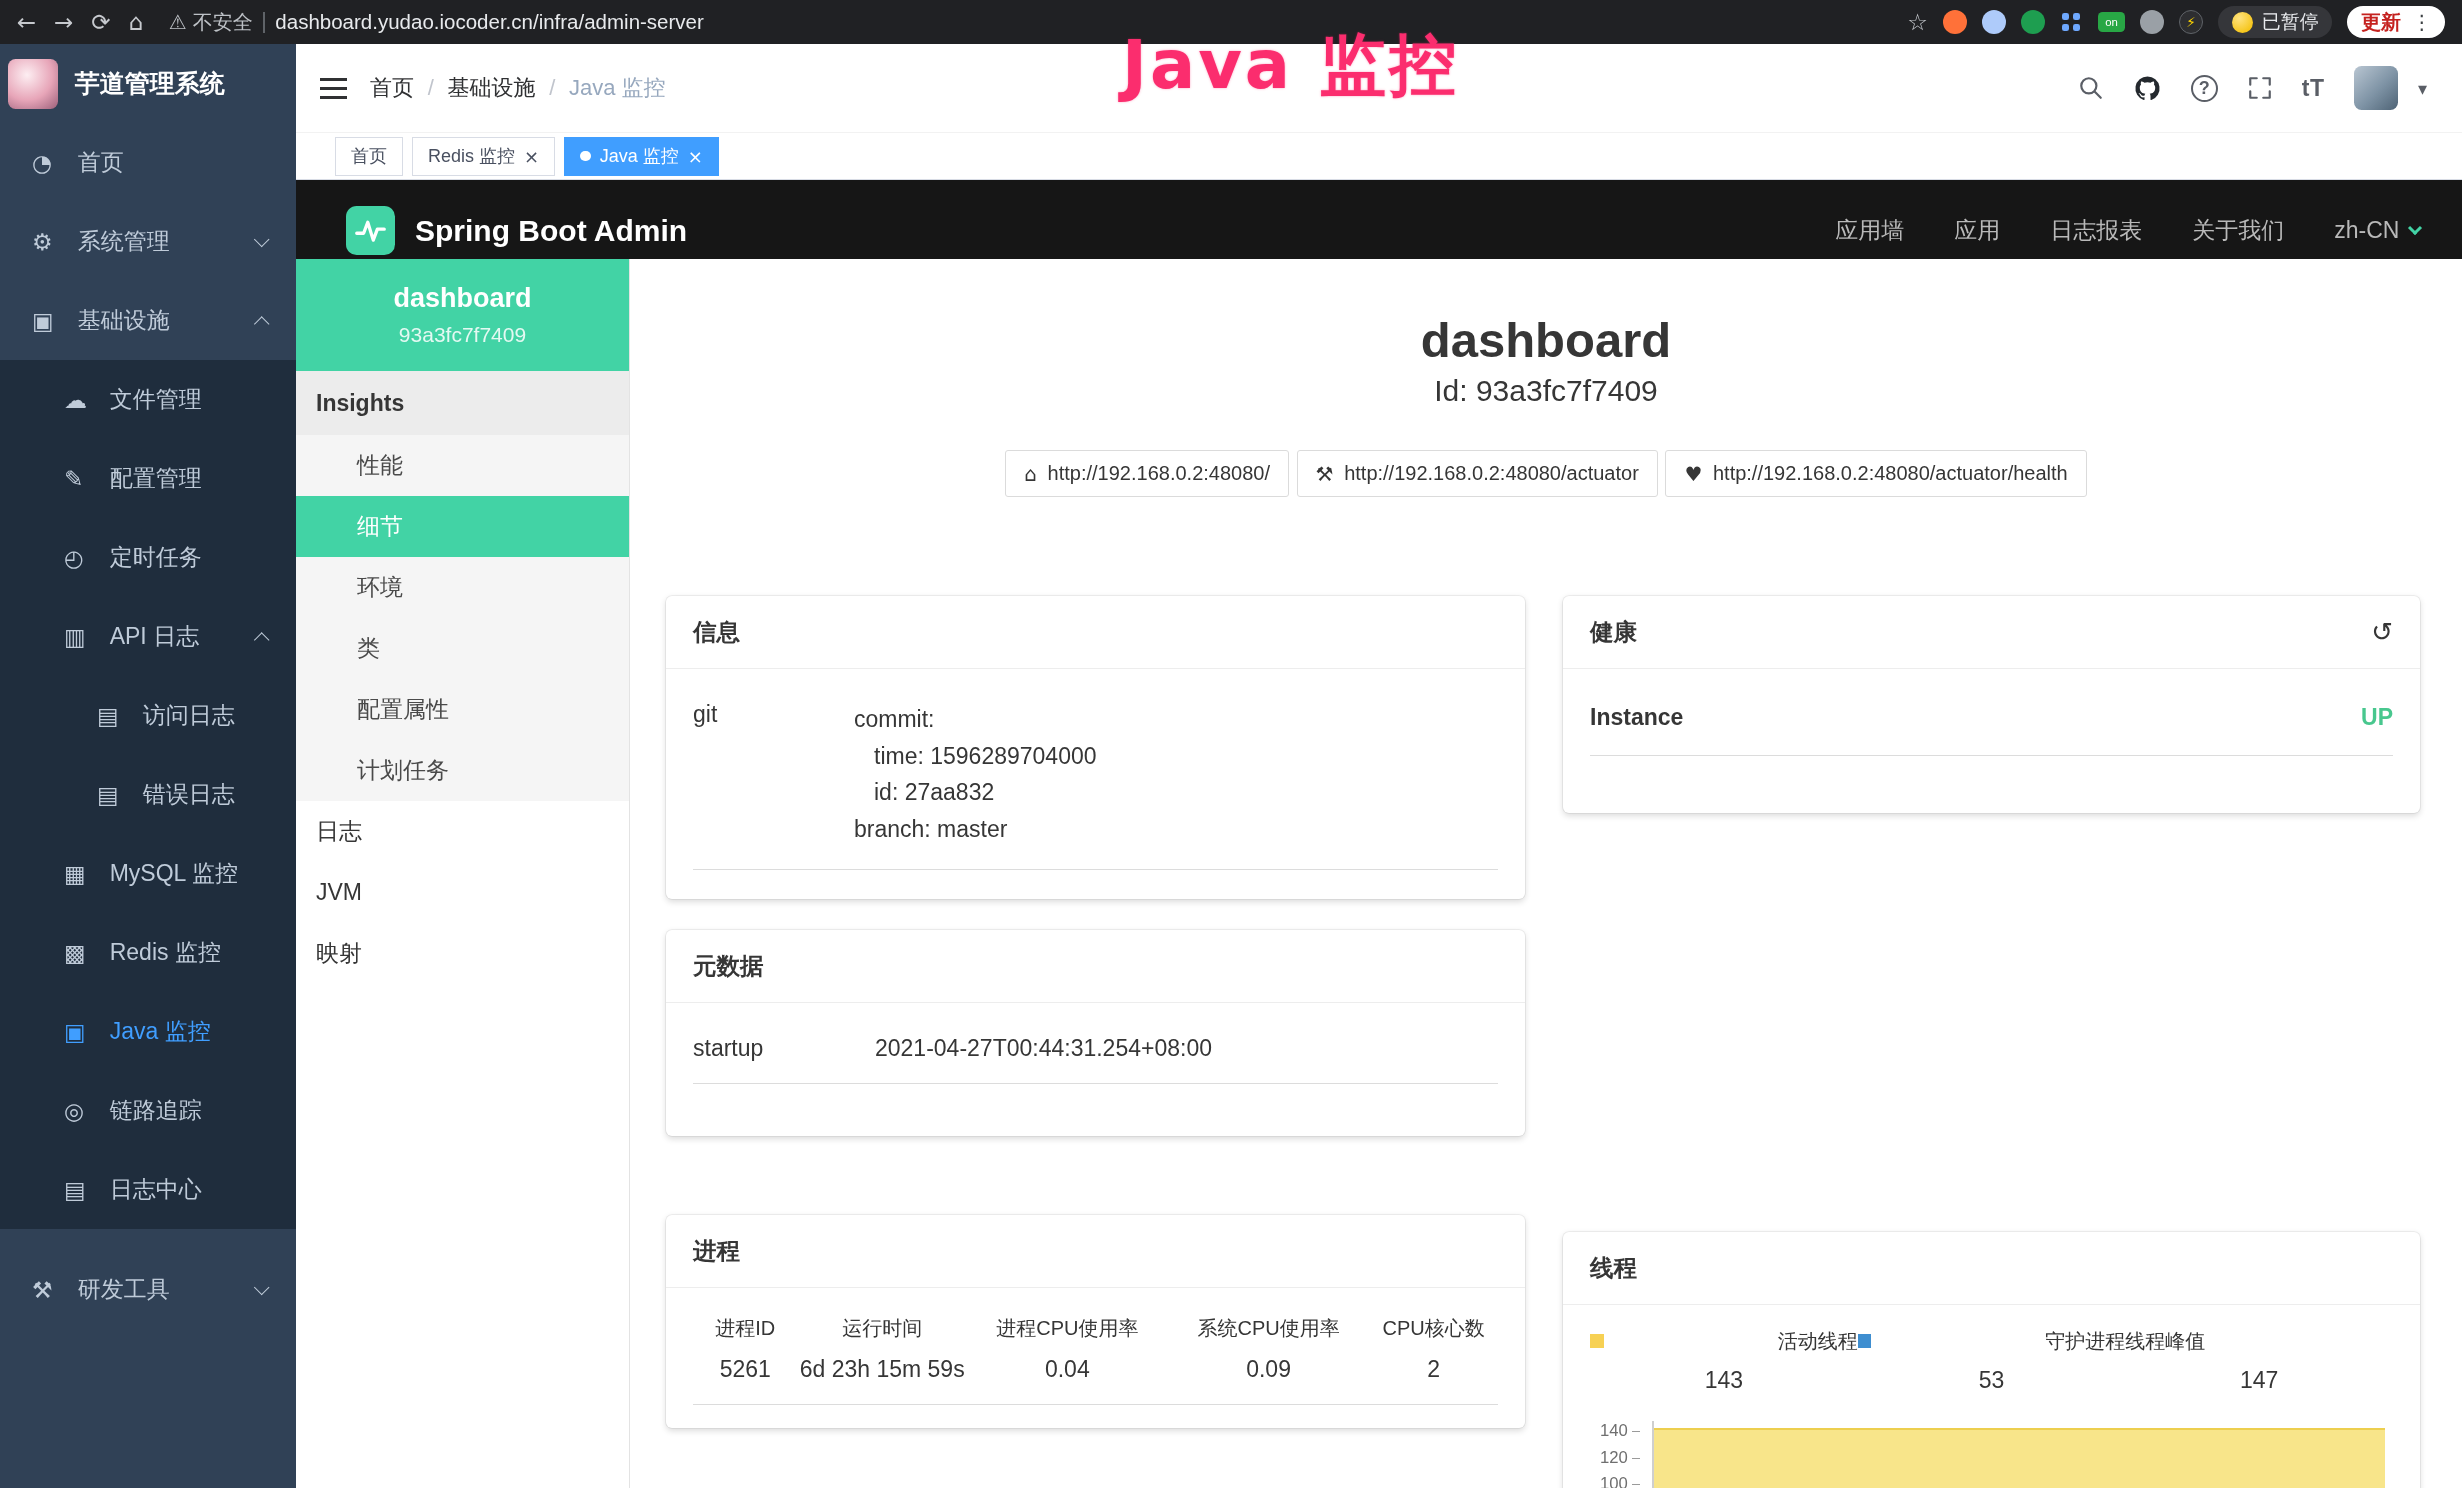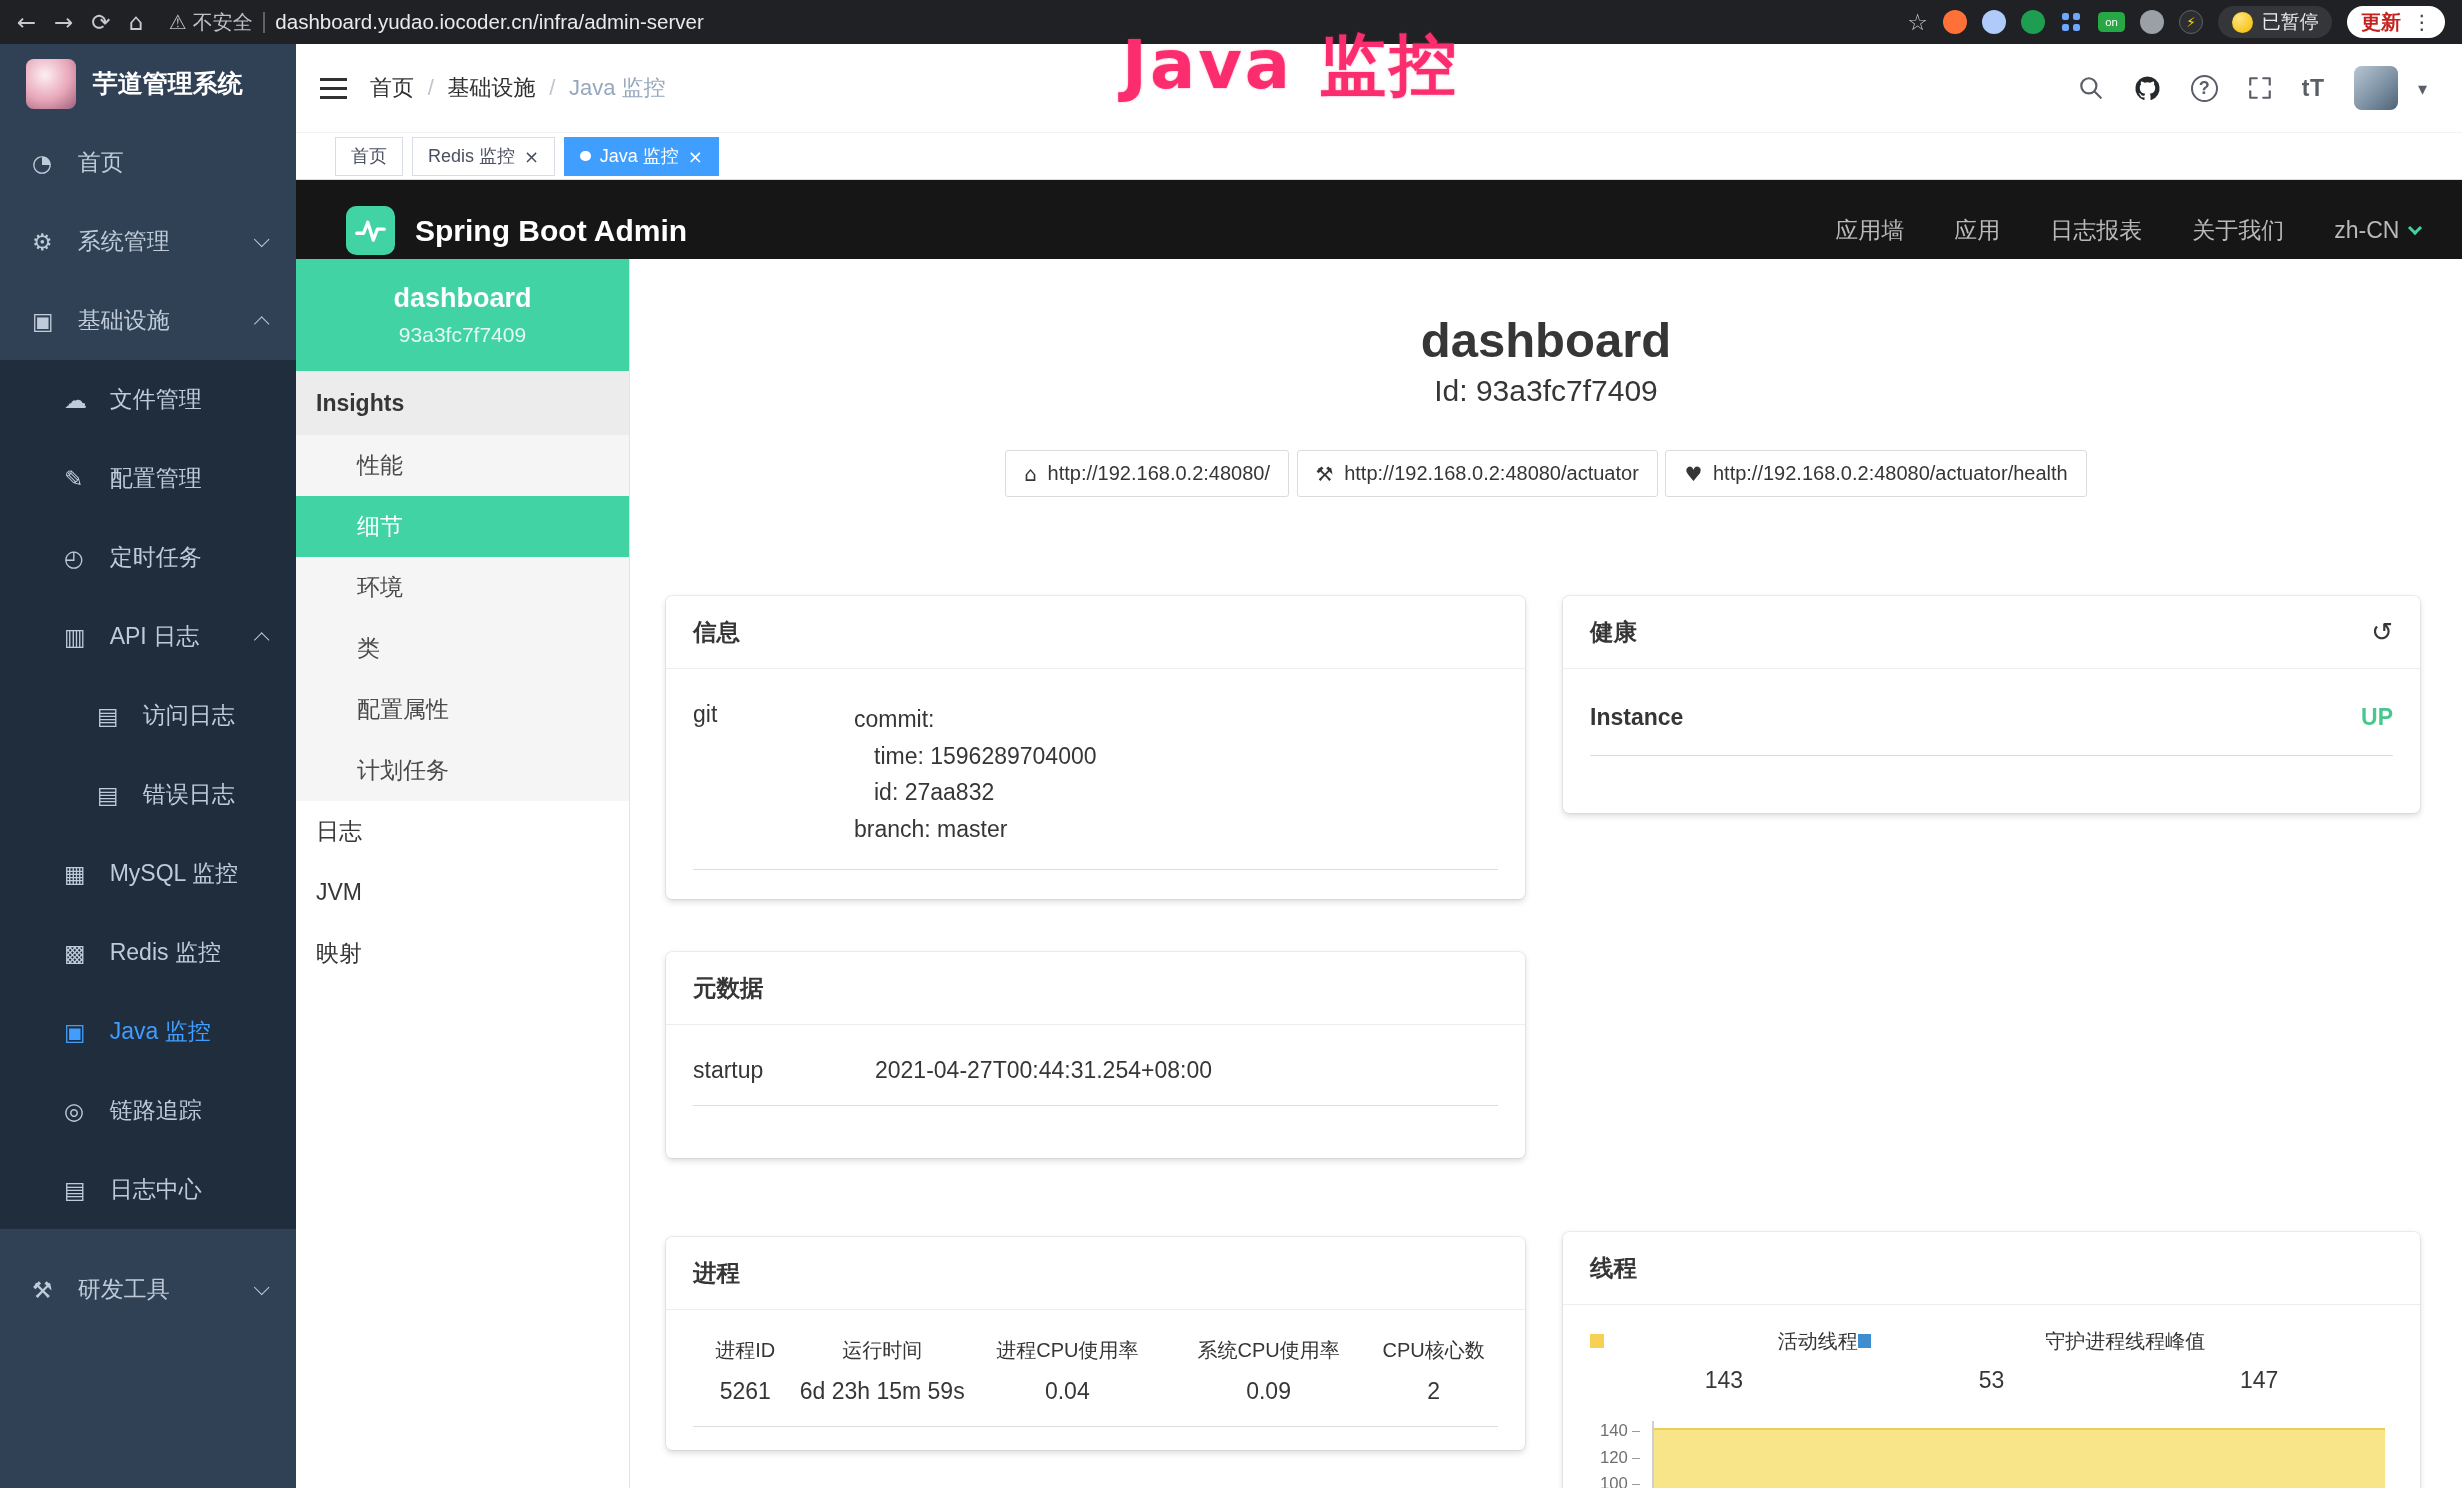--- a/index.html
+++ b/index.html
@@ -30,21 +30,21 @@
   .update-pill { height:32px; background:#fff; border-radius:16.7px; display:flex; align-items:center;
                  gap:10.6px; padding:0 13.7px; color:#c5221f; font-size:20px; font-weight:bold; cursor:pointer; }
   .update-pill .dots { color:#3c4043; font-weight:normal; }
 
   
   .annotation { position:absolute; top:20px; left:1122px; z-index:60; font-size:67px; font-weight:800;
                 color:#fb2d6e; letter-spacing:3px; text-shadow:0 0 2.3px rgba(251,45,110,.45); }
 
   
   .sidebar { position:absolute; top:44px; left:0; width:296px; bottom:0; background:#304156; color:#bfcbd9; z-index:10; }
-  .logo { height:79px; display:flex; align-items:center; padding-left:26px; gap:16.7px; cursor:pointer; }
+  .logo { height:79px; display:flex; align-items:center; padding-left:8px; gap:16.7px; cursor:pointer; }
   .logo-avatar { width:50px; height:50px; border-radius:7.6px;
                  background:radial-gradient(circle at 38% 32%, #fdeef2, #e7a5b8 55%, #9c607a); }
   .logo-title { color:#fff; font-size:25px; font-weight:bold; }
   .menu-item { height:79px; display:flex; align-items:center; padding-left:32px; font-size:23px;
                position:relative; cursor:pointer; }
   .menu-item .mi { font-family:"DejaVu Sans",sans-serif; font-size:23px; margin-right:16.7px; width:29px; }
   .l2 { padding-left:64px; }
   .l3 { padding-left:97px; }
   .submenu { background:#1f2d3d; }
   .menu-item.active, .menu-item.active .mi { color:#409eff; }
@@ -117,21 +117,21 @@
   .link-ic { font-family:"DejaVu Sans",sans-serif; font-size:20px; }
 
   .cards { display:flex; gap:38px; margin-top:99px; padding:0 42px 0 36px; align-items:flex-start; }
   .col-left { width:859px; flex-shrink:0; }
   .col-right { flex:1; }
   .card { background:#fff; border-radius:6px;
           box-shadow:0 2.3px 6px rgba(10,10,10,.14), 0 0 0 0.8px rgba(10,10,10,.07); }
   .card-head { padding:20px 27px; font-size:23.5px; font-weight:bold; color:#363636;
                border-bottom:0.8px solid #ededed; display:flex; align-items:center; }
   .card-body { padding:10.6px 27px 23px; }
-  .card-info { min-height:303px; margin-bottom:53px; }
+  .card-info { min-height:303px; margin-bottom:31px; }
   .card-meta { min-height:206px; margin-bottom:79px; }
   .card-proc { min-height:211px; }
   .card-health { min-height:217px; }
   .card-threads { height:326px; margin-top:419px; overflow:hidden; }
   .kv-row { display:flex; padding:21px 0; border-bottom:0.8px solid #dcdcdc; font-size:23px; color:#363636; }
   .kv-key { width:161px; flex-shrink:0; }
   .kv-key-wide { width:182px; flex-shrink:0; }
   .kv-lines div { line-height:1.6; }
   .kv-lines .indent { padding-left:20px; }
   .kv-between { justify-content:space-between; padding:24px 0; }

